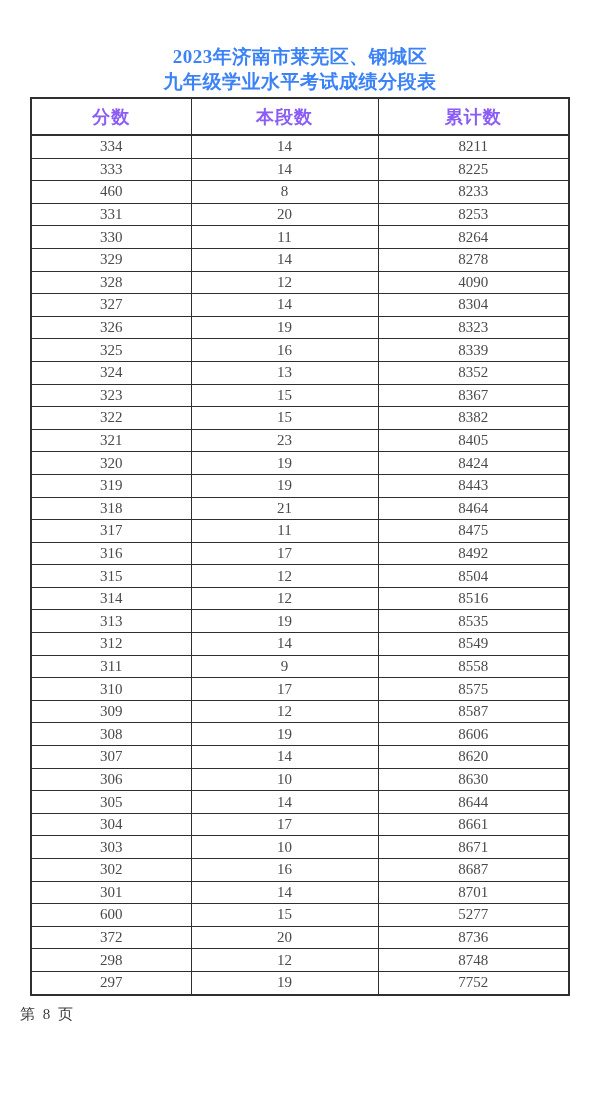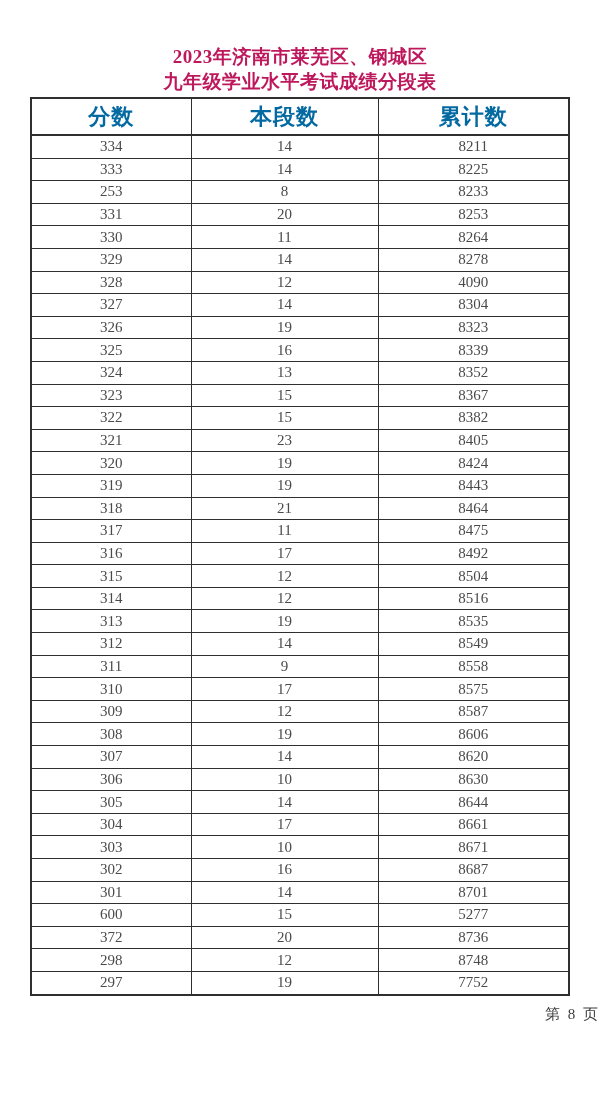--- a/index.html
+++ b/index.html
@@ -18,59 +18,60 @@
   }
   .title-block {
     padding-top: 44px;
     text-align: center;
   }
   .title-line {
     margin: 0;
     font-size: 19px;
     line-height: 25px;
     font-weight: bold;
-    color: #be185d;
+    color: #3b82f6;
     letter-spacing: 0.5px;
   }
   table.score-table {
     border-collapse: collapse;
     table-layout: fixed;
     width: 538px;
     margin: 3px 0 0 30px;
     border: 2px solid #2f2f2f;
   }
   col.c1 { width: 160px; }
   col.c2 { width: 187px; }
   col.c3 { width: 191px; }
   table.score-table th {
     height: 33px;
     border: 1.5px solid #2f2f2f;
     border-bottom-width: 2px;
-    font-size: 22px;
+    font-size: 18px;
     font-weight: bold;
-    color: #0369a1;
+    color: #8b5cf6;
     text-align: center;
     vertical-align: middle;
     letter-spacing: 1px;
   }
   table.score-table td {
     height: 21.6px;
     border: 1.2px solid #2f2f2f;
     font-size: 15px;
     color: #4a4a4a;
     text-align: center;
     vertical-align: middle;
     padding: 0;
   }
   .footer {
     margin-top: 9px;
-    text-align: right;
+    text-align: left;
     font-size: 15px;
     color: #3c3c3c;
     letter-spacing: 2px;
+    margin-left: 20px;
   }
 </style>
 </head>
 <body>
 
 <div class="page">
   <div class="title-block">
     <p class="title-line">2023年济南市莱芜区、钢城区</p>
     <p class="title-line">九年级学业水平考试成绩分段表</p>
   </div>
@@ -93,21 +94,21 @@
           <td>334</td>
           <td>14</td>
           <td>8211</td>
         </tr>
         <tr>
           <td>333</td>
           <td>14</td>
           <td>8225</td>
         </tr>
         <tr>
-          <td>253</td>
+          <td>460</td>
           <td>8</td>
           <td>8233</td>
         </tr>
         <tr>
           <td>331</td>
           <td>20</td>
           <td>8253</td>
         </tr>
         <tr>
           <td>330</td>

